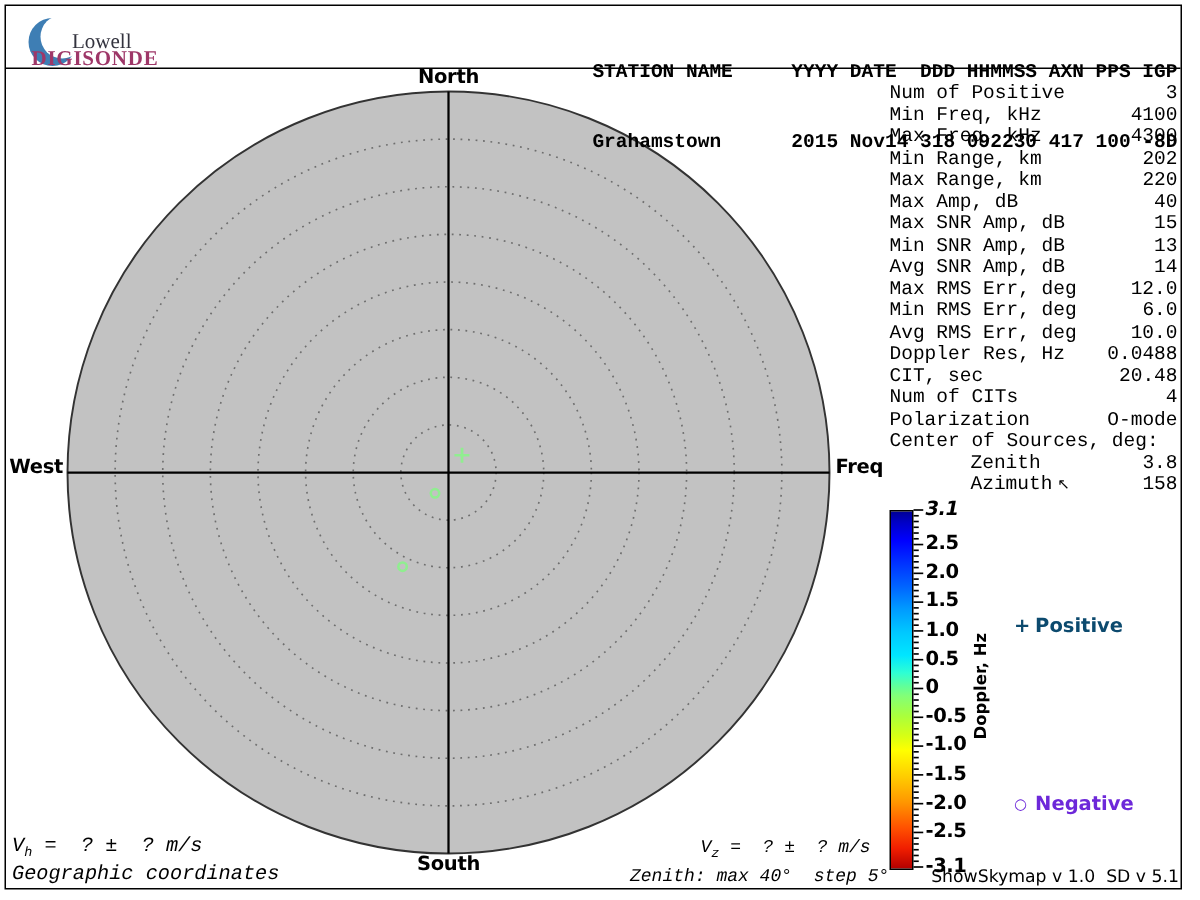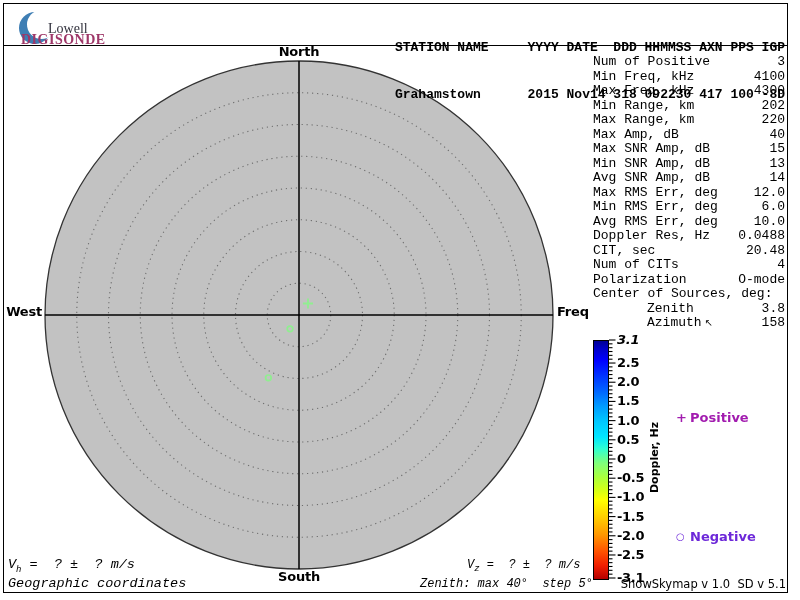--- a/index.html
+++ b/index.html
@@ -183,21 +183,21 @@
     <div class="cb-label" style="top: 451px;">0</div>
     <div class="cb-label" style="top: 470.194px;">-0.5</div>
     <div class="cb-label" style="top: 489.387px;">-1.0</div>
     <div class="cb-label" style="top: 508.581px;">-1.5</div>
     <div class="cb-label" style="top: 527.774px;">-2.0</div>
     <div class="cb-label" style="top: 546.968px;">-2.5</div>
     <div class="cb-label" style="top: 570px;">-3.1</div>
   </div>
 <div class="doppler-title">Doppler, Hz</div>
 
-<div class="legend pos" id="legend-pos" style="color: #a21caf;">
+<div class="legend pos" id="legend-pos" style="color: #0c4a6e;">
   <span class="mk">+</span><span>Positive</span>
 </div>
 <div class="legend neg" id="legend-neg" style="color: #6d28d9;">
   <span class="mk">○</span><span>Negative</span>
 </div>
 
 <div class="ft-v ft-vh"><span>V</span><sub>h</sub><span> =  ? ±  ? m/s</span></div>
 <div class="ft-coords">Geographic coordinates</div>
 <div class="ft-v ft-vz"><span>V</span><sub>z</sub><span> =  ? ±  ? m/s</span></div>
 <div class="ft-zenith">Zenith: max 40°  step 5°</div>

